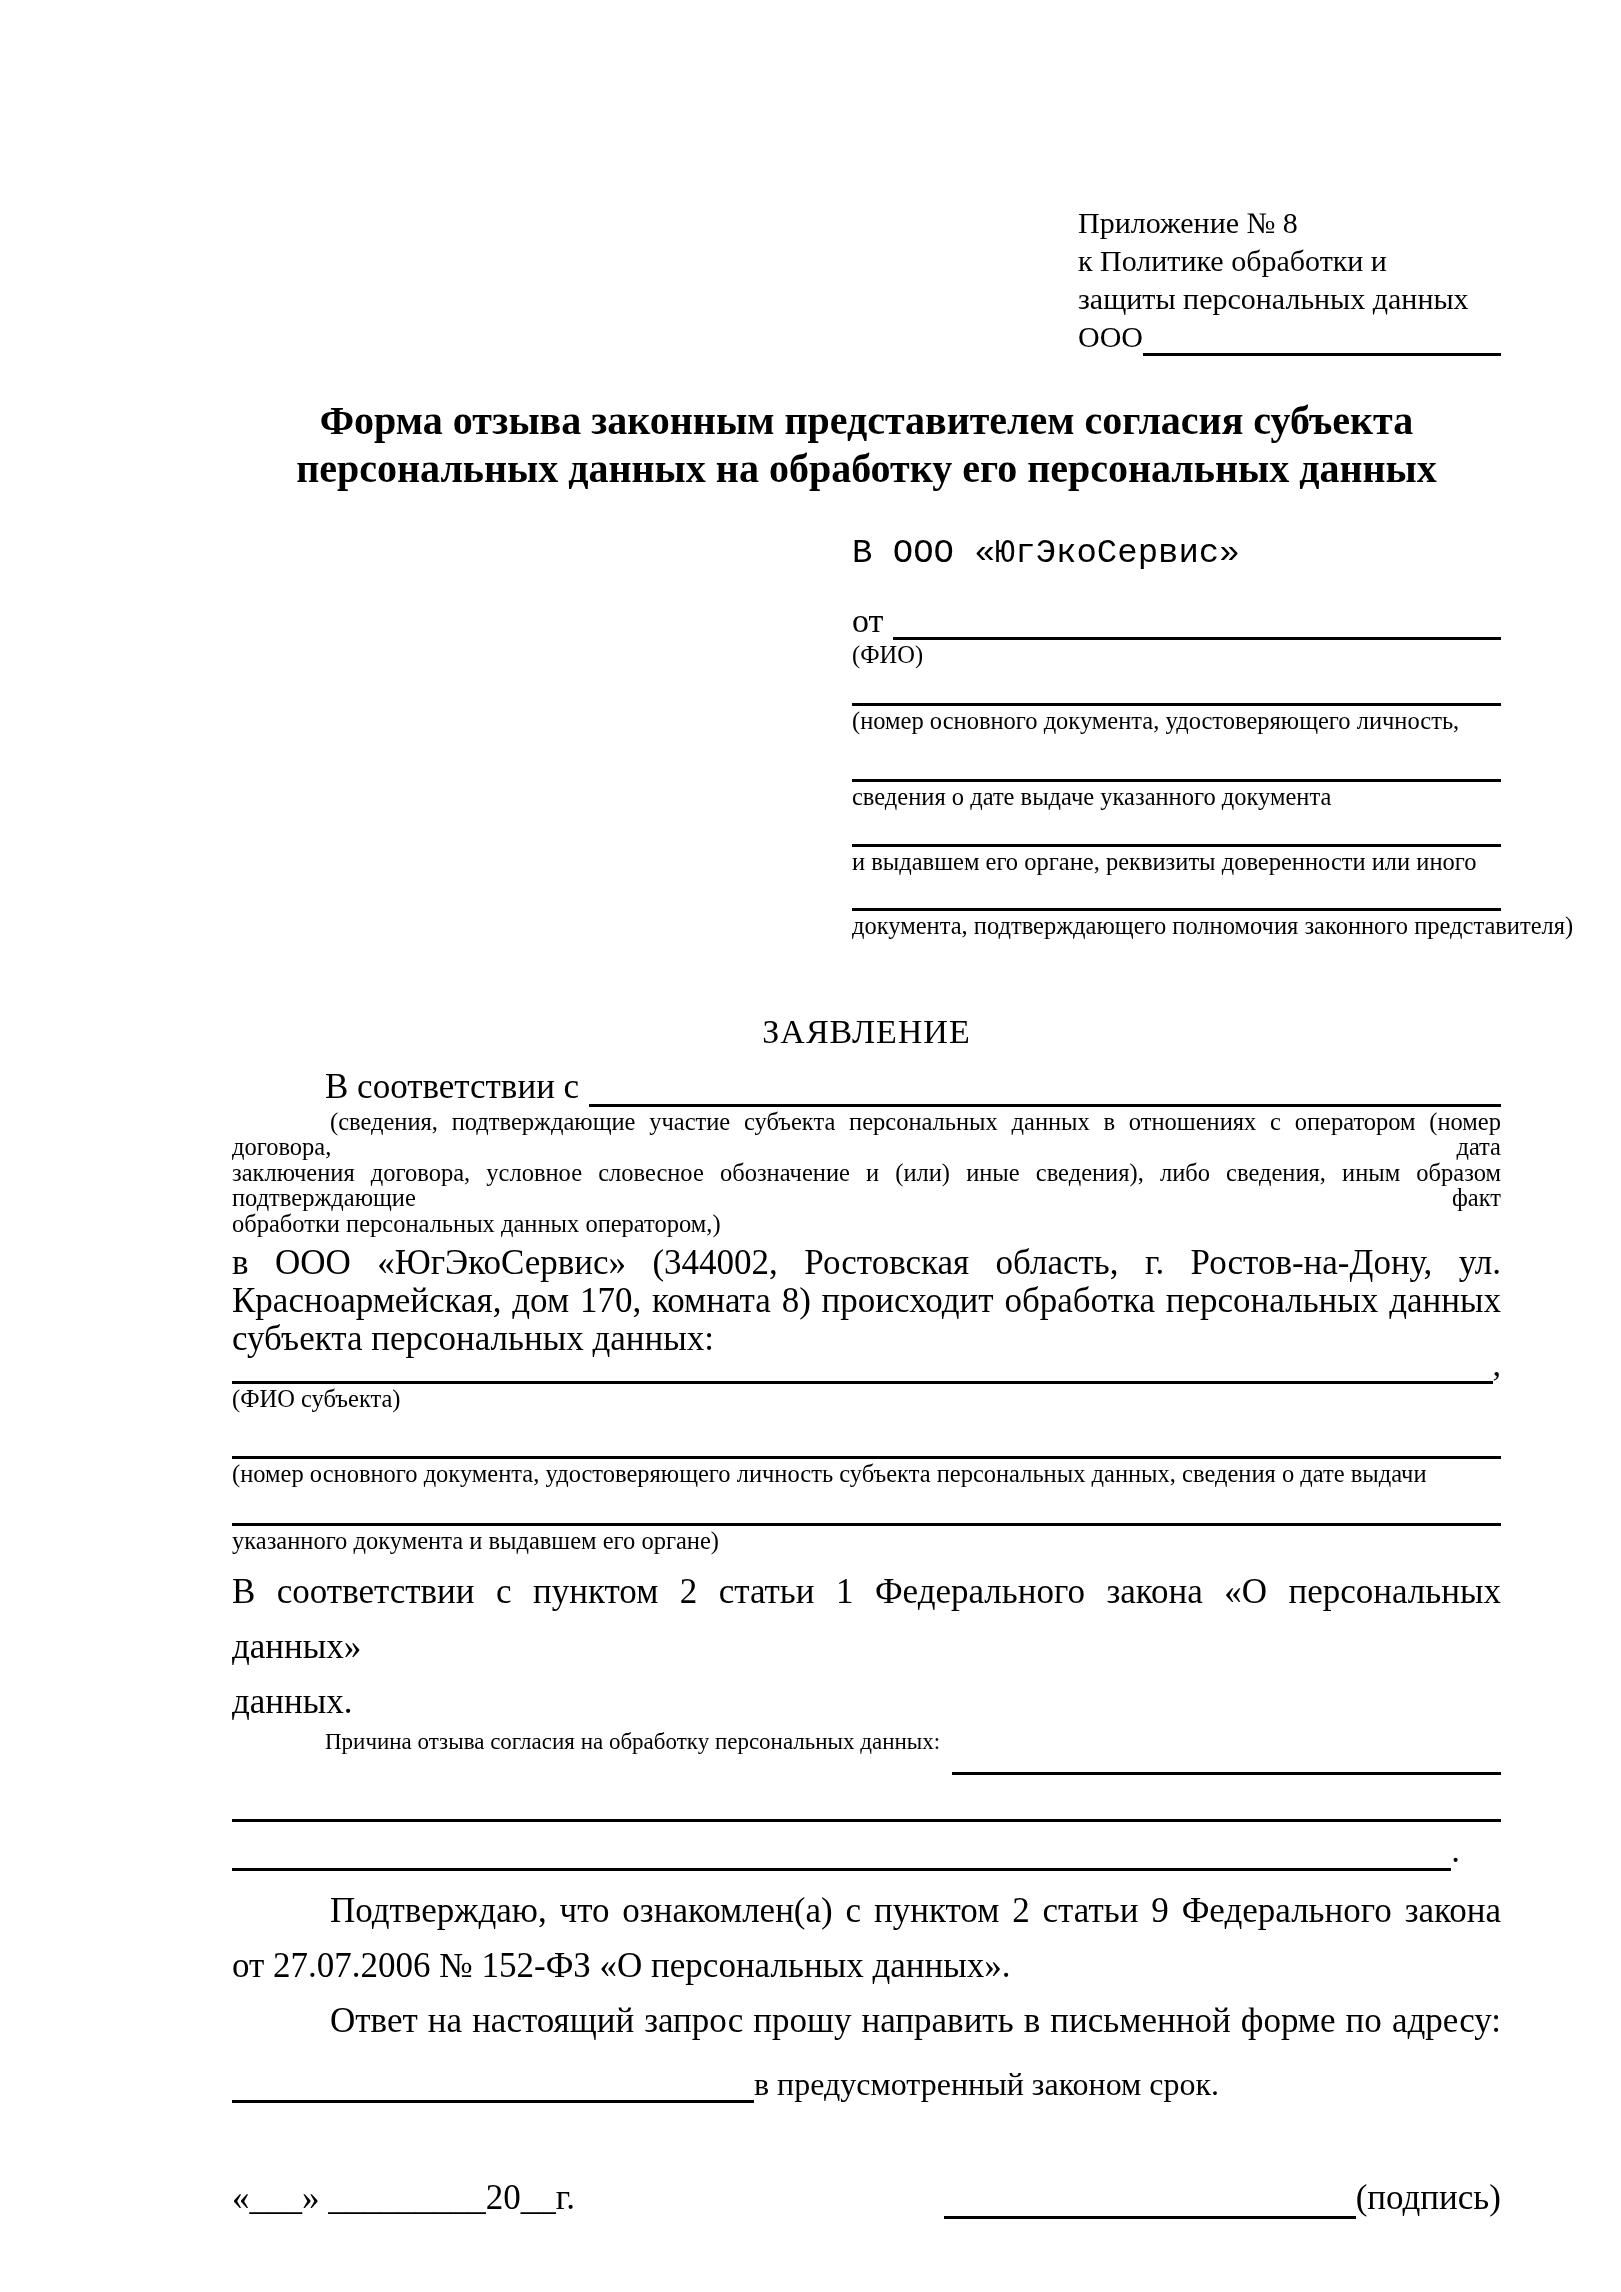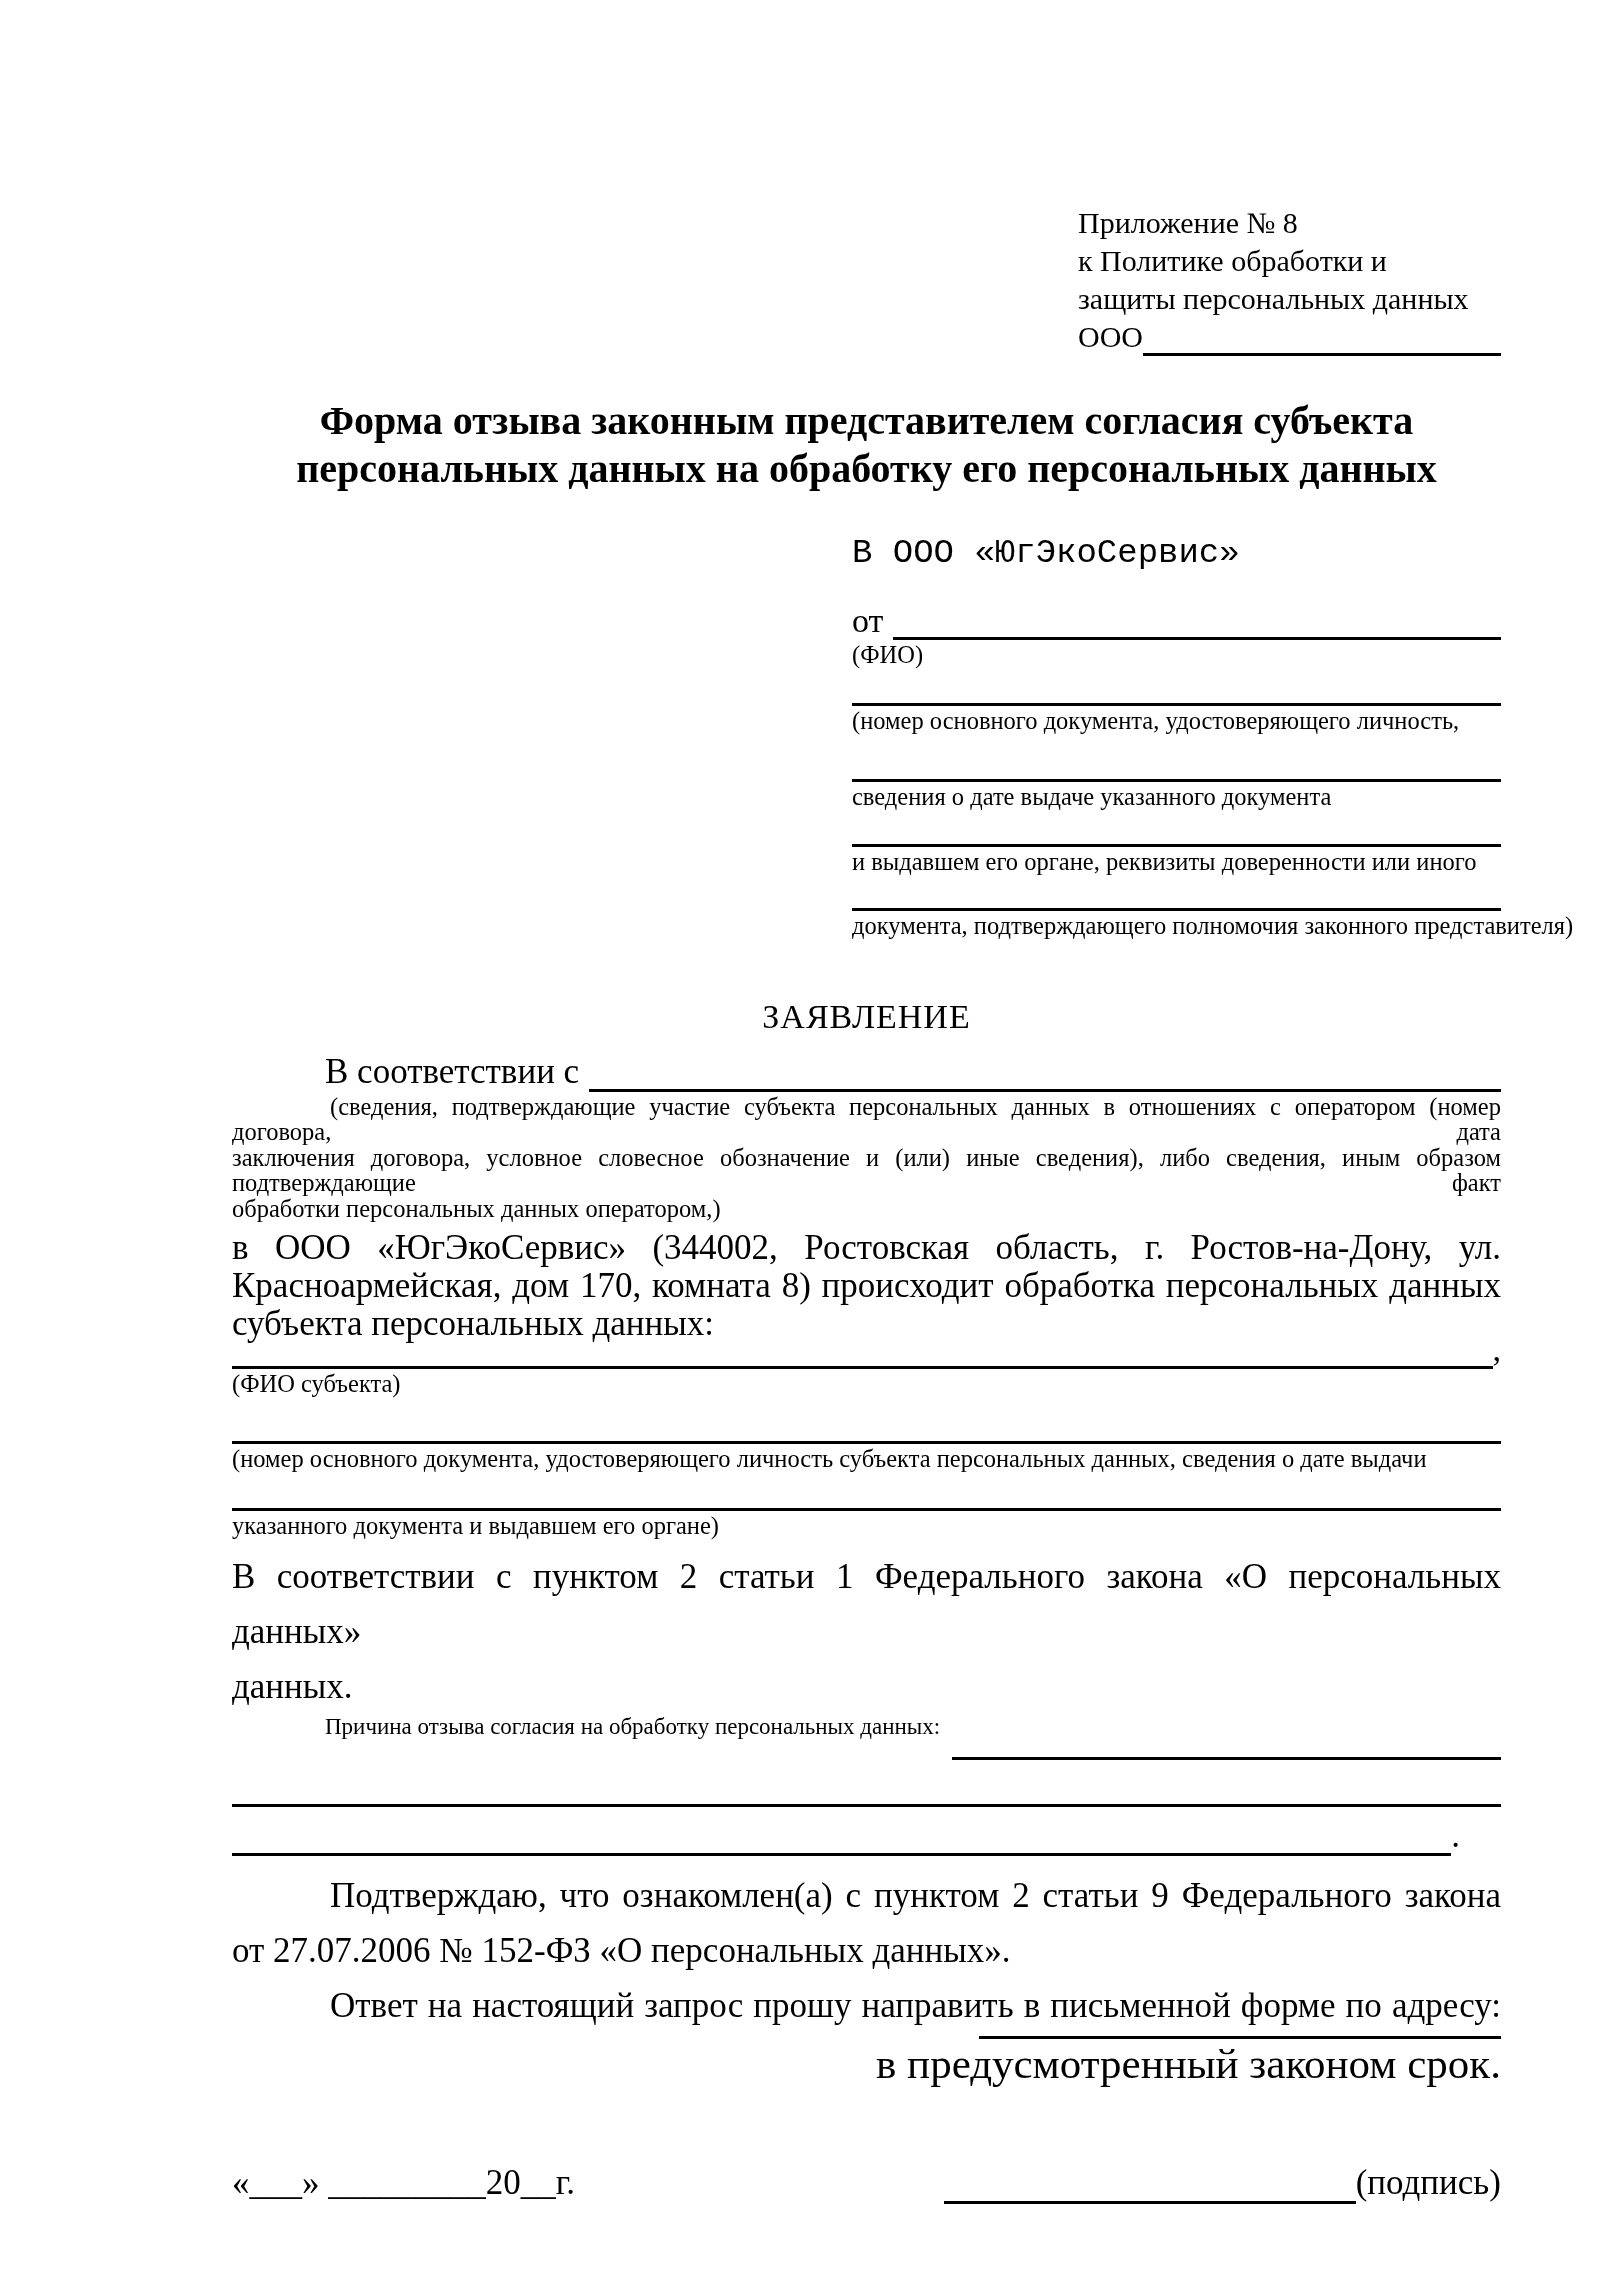--- a/index.html
+++ b/index.html
@@ -21,40 +21,40 @@
   .title{margin-top:41px;font-size:40px;font-weight:bold;line-height:48px;text-align:center;}
   
   .addr{margin-left:620px;width:649px;font-size:34px;margin-top:39px;}
   .addr-to{line-height:42px;font-family:Liberation Mono, monospace;}
   .addr-from{display:flex;align-items:flex-end;margin-top:23px;height:43px;}
   .addr-from .fill{flex:1;height:35px;margin-left:9.8px;}
   .cap{font-size:24.5px;line-height:29px;white-space:nowrap;}
   .fld{border-bottom:3.9px solid #000;}
   .f1{height:34px;} .f2{height:44px;} .f3{height:33px;} .f4{height:32px;}
   
-  .zayav{margin-top:55px;text-align:center;font-size:34px;line-height:43px;letter-spacing:1px;}
+  .zayav{margin-top:70px;text-align:center;font-size:34px;line-height:43px;letter-spacing:1px;}
   .intro-row{margin-top:7.8px;display:flex;align-items:flex-end;height:46px;font-size:35px;padding-left:93px;}
   .intro-row .fill{flex:1;height:37px;margin-left:9.8px;}
   .intro-cap{font-size:24.5px;line-height:25.5px;margin-top:2px;}
   .op-par{font-size:35px;line-height:38px;margin-top:7.8px;}
   .tline{}
   .stretch{text-align:justify;text-align-last:justify;}
   .ind{text-indent:98px;}
   .fio-row{display:flex;align-items:flex-end;height:25.5px;font-size:34px;}
   .fio-row .fill{flex:1;height:23.5px;}
   .g1{height:43px;} .g2{height:35px;}
   .wd-par{margin-top:9.8px;font-size:35px;line-height:55px;}
   .reason-row{display:flex;align-items:flex-start;font-size:23px;height:55px;padding-left:93px;}
   .reason-row .fill{flex:1;height:43px;margin-left:11.8px;}
   .fl1{height:35px;border-bottom:3.9px solid #000;}
   .fl2{display:flex;align-items:flex-end;height:49px;font-size:35px;padding-right:41px;}
   .fl2 .fill{flex:1;height:43px;}
   .confirm-par{margin-top:11.8px;font-size:35px;line-height:55px;}
   .reply1{font-size:35px;line-height:55px;}
-  .reply2{display:flex;align-items:flex-end;height:55px;font-size:43px;flex-direction:column;}
+  .reply2{display:flex;align-items:flex-end;height:55px;font-size:32px;}
   .reply2 .fill{width:522px;height:43px;}
   
   .footer{margin-top:73px;display:flex;justify-content:space-between;align-items:flex-end;font-size:35px;line-height:43px;}
   .sig-group{display:flex;align-items:flex-end;}
   .sig-group .fill{width:412px;height:35px;}
 </style>
 </head>
 <body>
 
 <div class="content">

